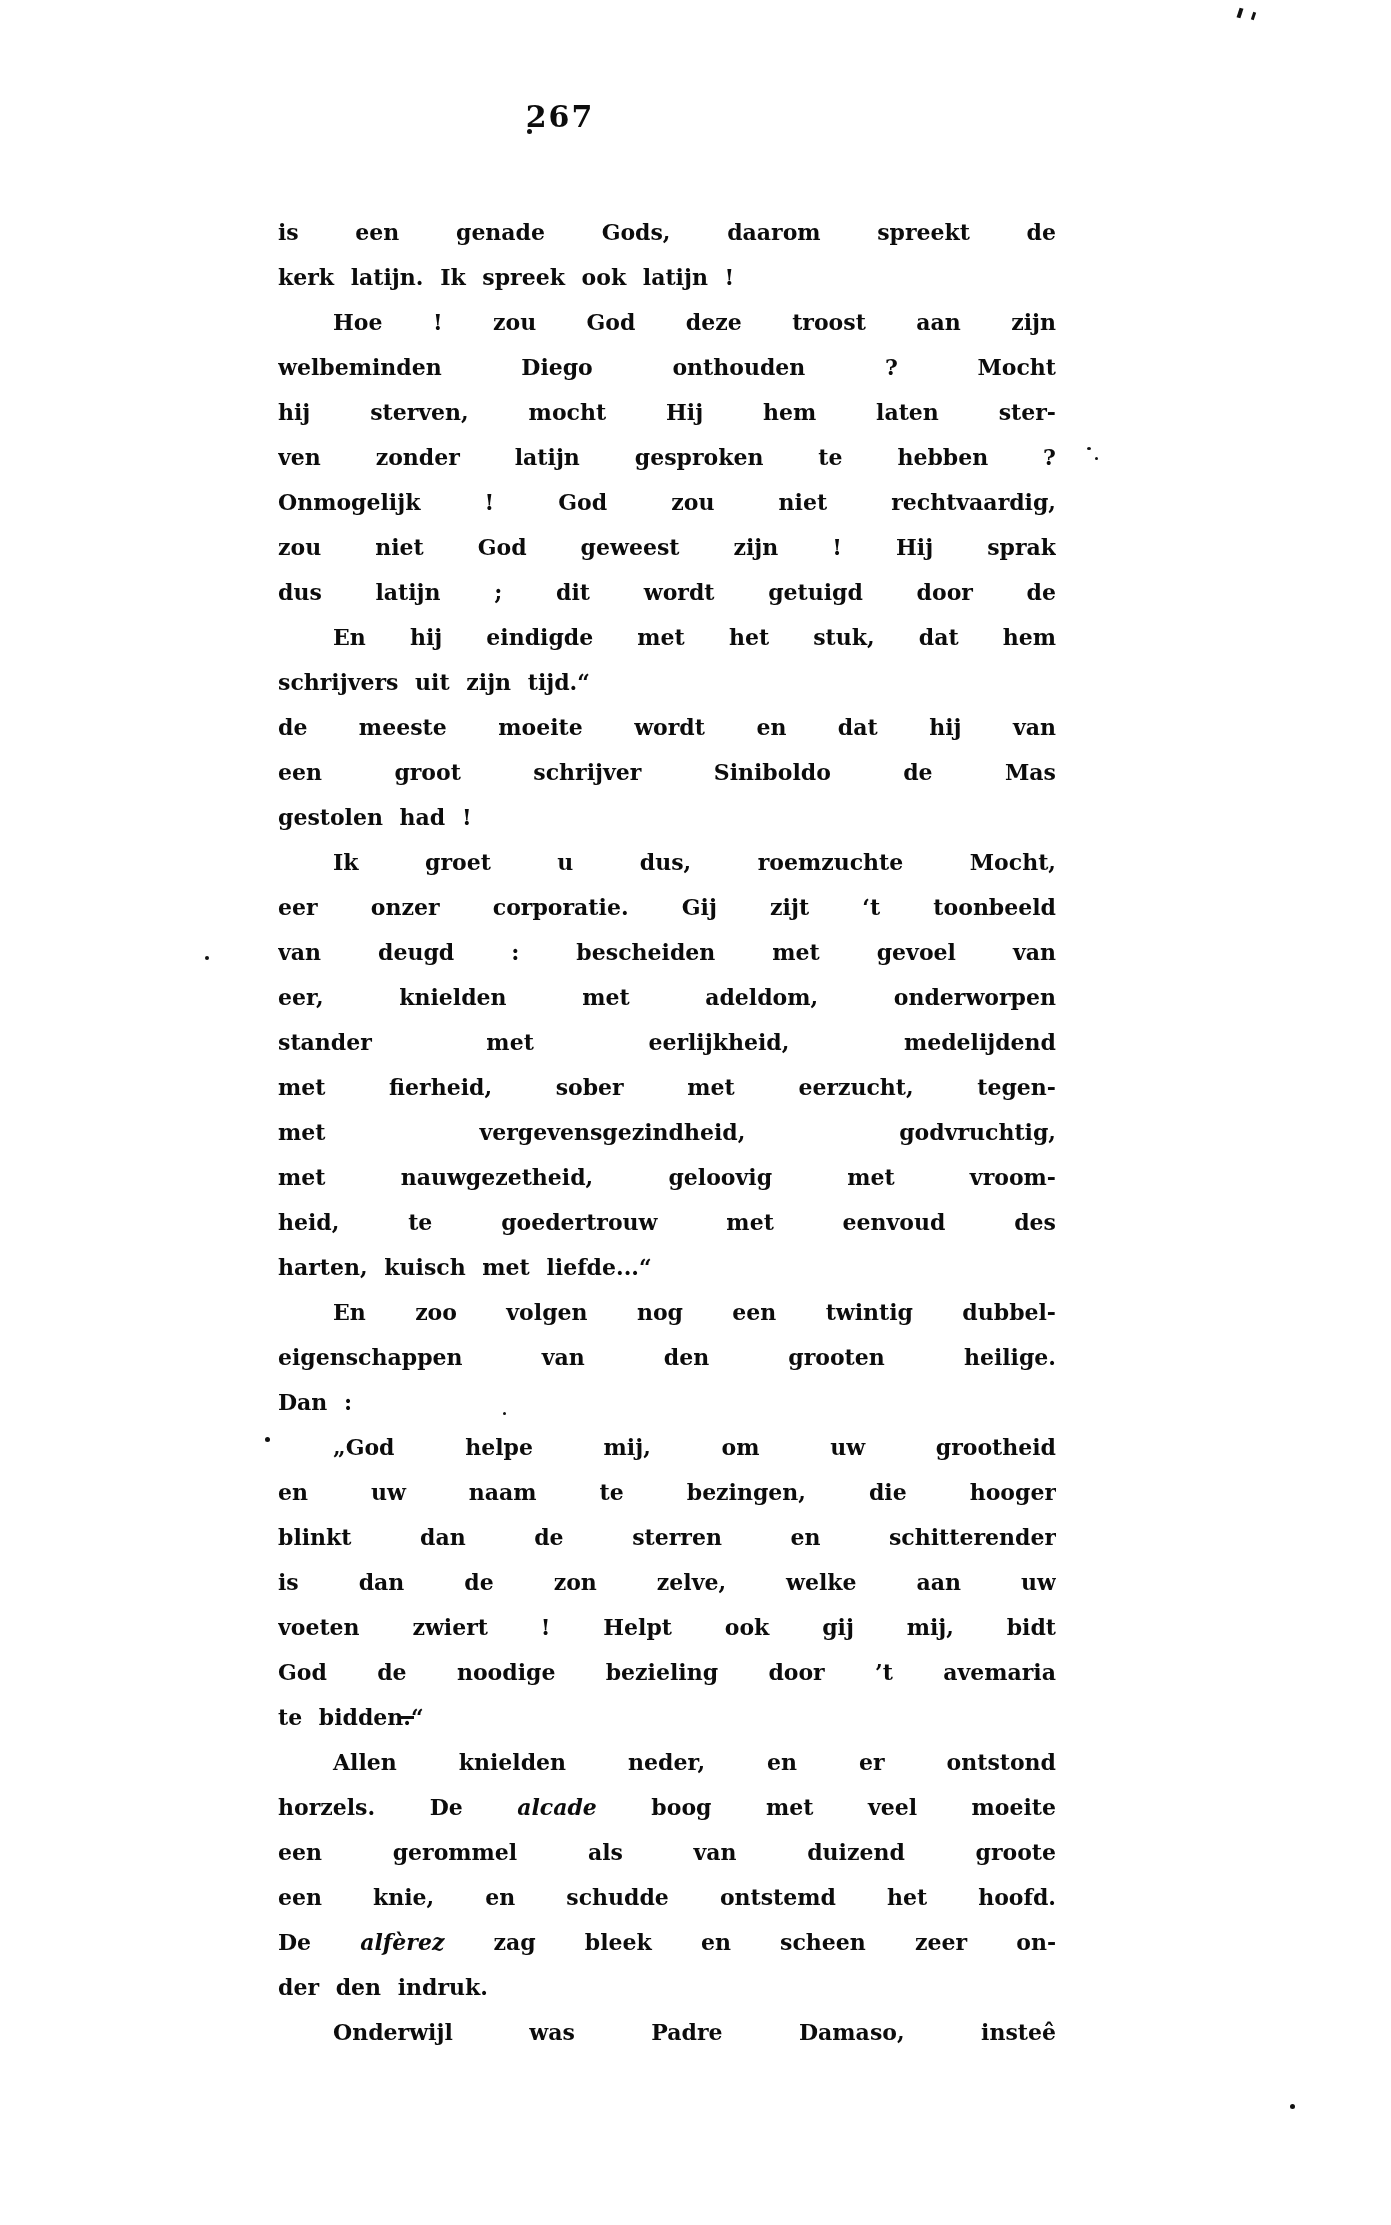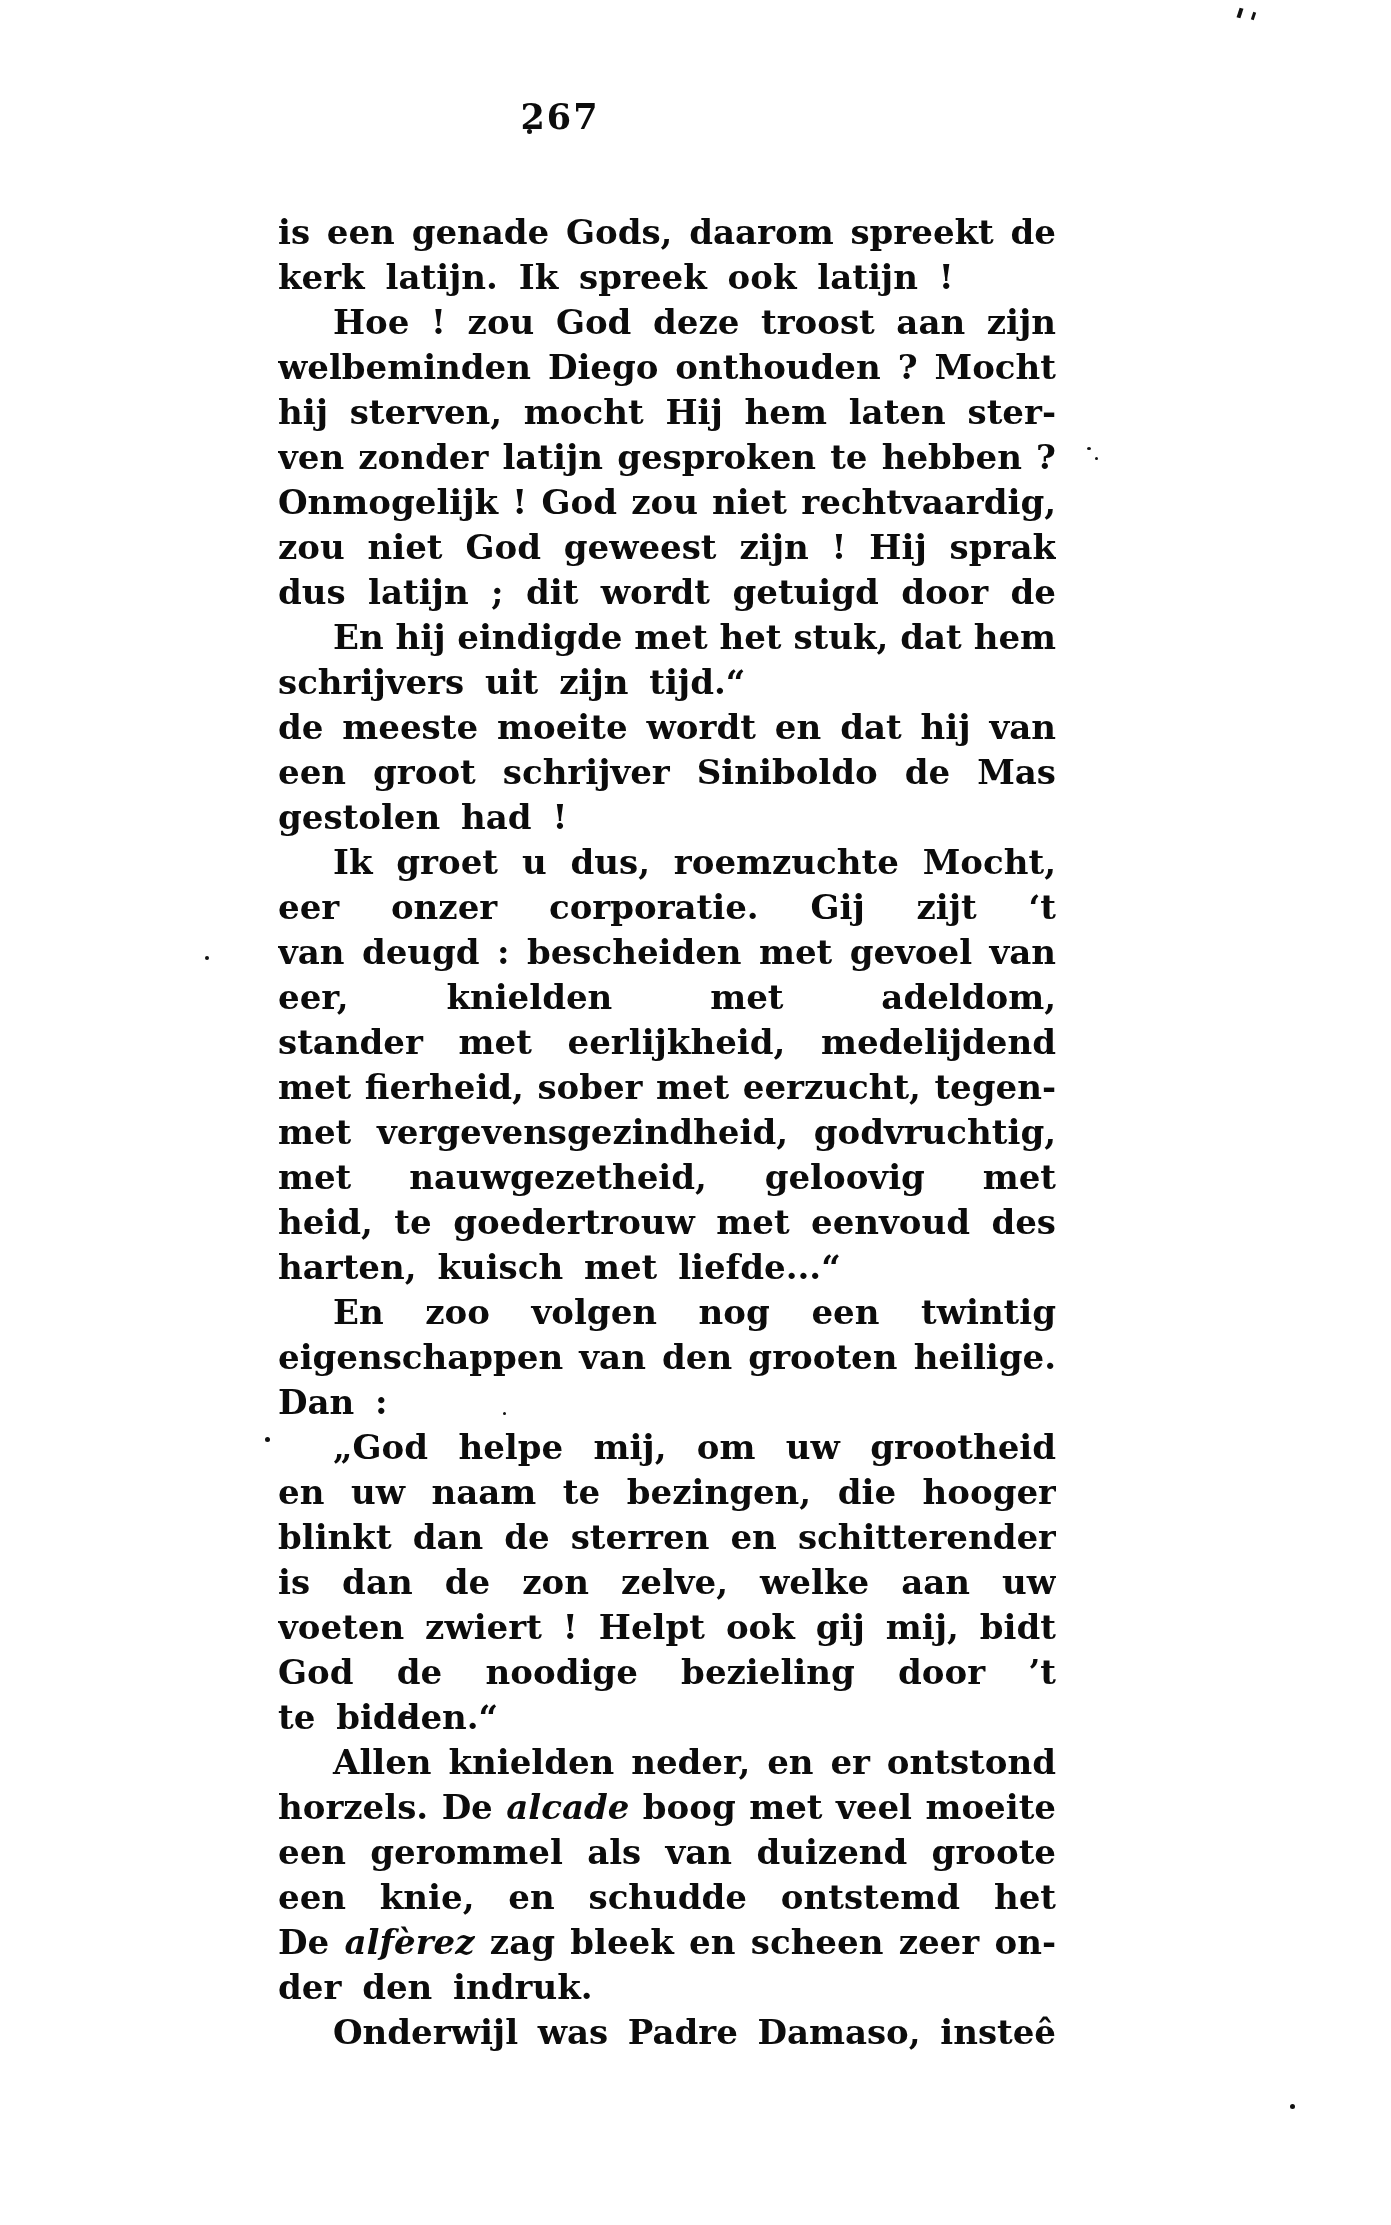--- a/index.html
+++ b/index.html
@@ -16,34 +16,34 @@
     font-family: "DejaVu Serif", serif;
     font-weight: 700;
     color: #0c0c0c;
   }
   .page-number {
     position: absolute;
     top: 94px;
     left: 460px;
     width: 200px;
     text-align: center;
-    font-size: 35px;
+    font-size: 30px;
     letter-spacing: 2px;
     line-height: 45px;
   }
   .text-block {
     position: absolute;
     top: 210px;
     left: 278px;
     width: 778px;
   }
   .line {
     height: 45px;
     line-height: 45px;
-    font-size: 34px;
+    font-size: 22px;
     word-spacing: 9px;
     overflow: hidden;
     text-align: left;
   }
   .line.j {
     text-align: justify;
     text-align-last: justify;
     word-spacing: normal;
   }
   .line.indent {

